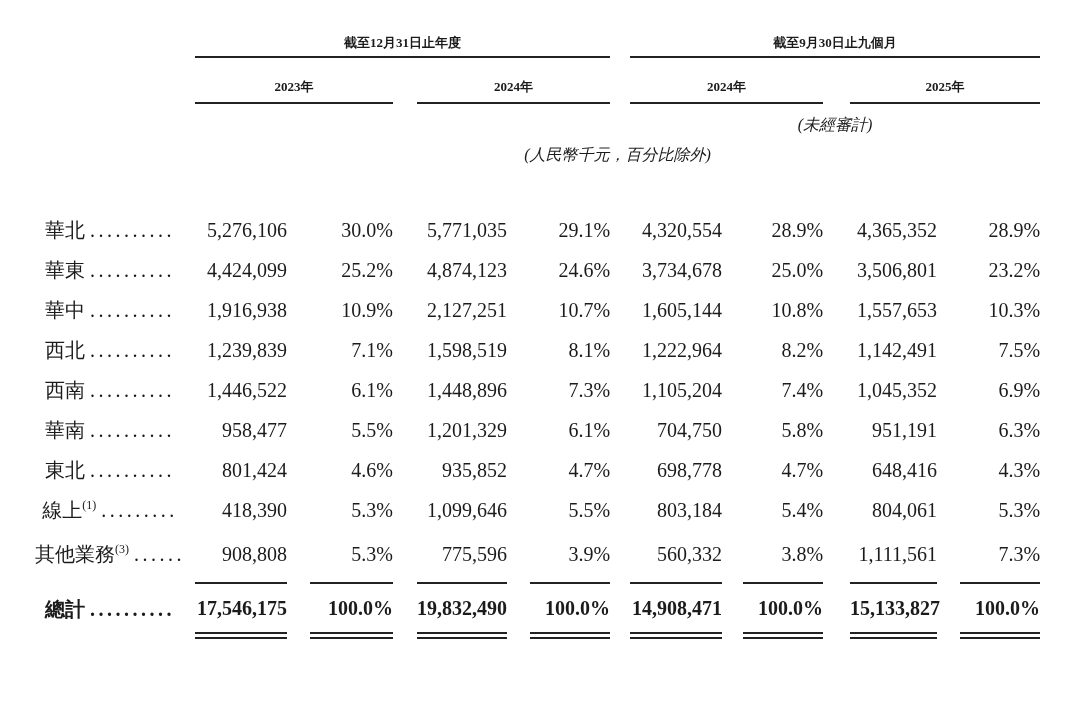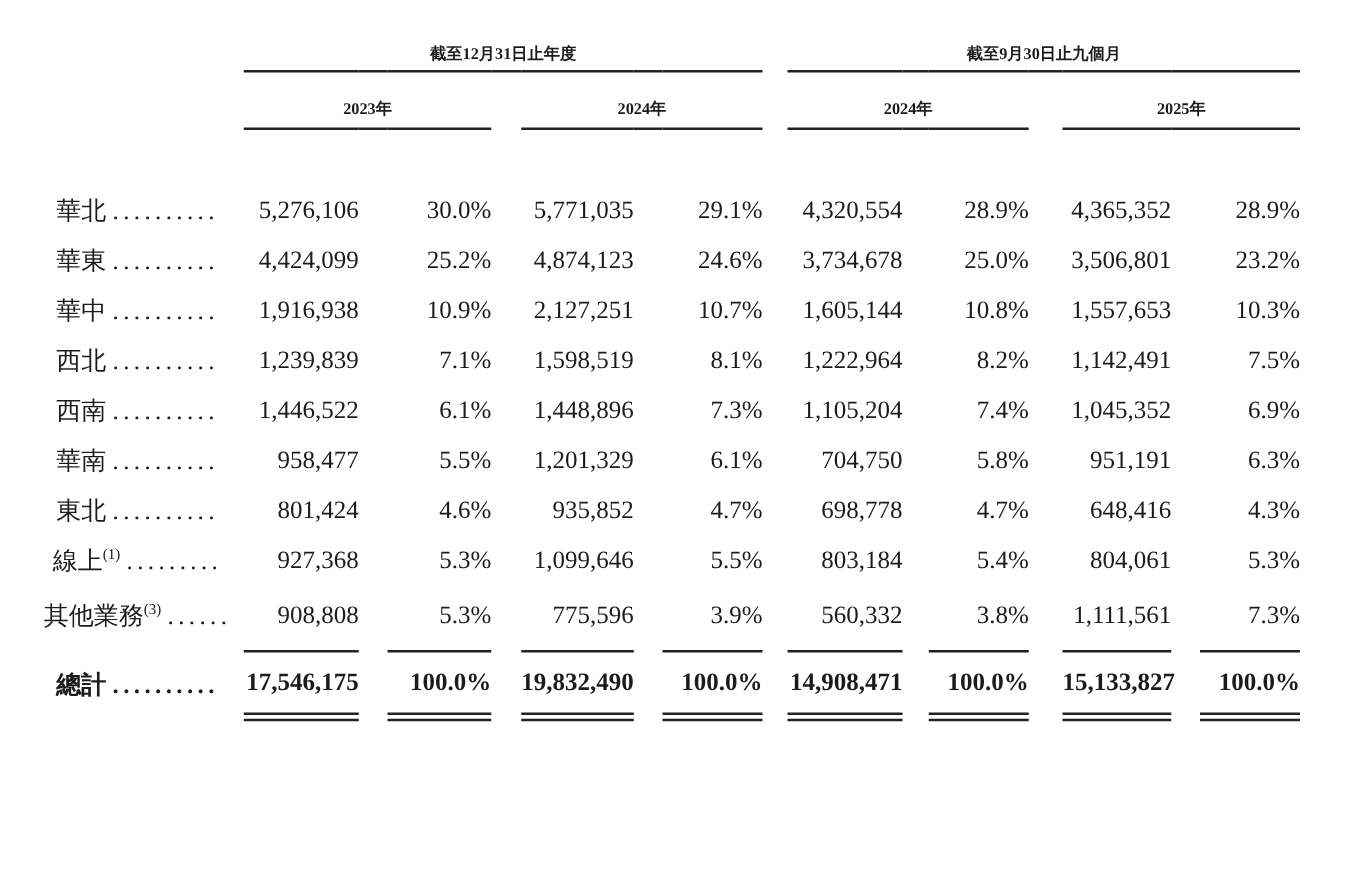--- a/index.html
+++ b/index.html
@@ -94,21 +94,29 @@
       <td></td>
       <td class="yr rule" colspan="3">2023年</td>
       <td></td>
       <td class="yr rule" colspan="3">2024年</td>
       <td></td>
       <td class="yr rule" colspan="3">2024年</td>
       <td></td>
       <td class="yr rule" colspan="3">2025年</td>
     </tr>
 
-
+    <tr class="h3">
+      <td colspan="9"></td>
+      <td class="note" colspan="7">(未經審計)</td>
+    </tr>
+
+    <tr class="h4">
+      <td></td>
+      <td class="note" colspan="15">(人民幣千元，百分比除外)</td>
+    </tr>
 
     <tr class="spacer">
       <td colspan="16"></td>
     </tr>
 
     </tbody>
       <tbody id="table-body">
         <tr class="r">
     <td class="label-cell"><span>華北</span><sup></sup><span class="dots">..........</span></td>
     <td class="num">5,276,106</td>
@@ -230,21 +238,21 @@
     <td class="num">698,778</td>
     <td class="gap"></td>
     <td class="num">4.7%</td>
     <td class="gap"></td>
     <td class="num">648,416</td>
     <td class="gap"></td>
     <td class="num">4.3%</td>
   </tr>
         <tr class="r">
     <td class="label-cell"><span>線上</span><sup>(1)</sup><span class="dots">.........</span></td>
-    <td class="num">927,368</td>
+    <td class="num">418,390</td>
     <td class="gap"></td>
     <td class="num">5.3%</td>
     <td class="gap"></td>
     <td class="num">1,099,646</td>
     <td class="gap"></td>
     <td class="num">5.5%</td>
     <td class="gap"></td>
     <td class="num">803,184</td>
     <td class="gap"></td>
     <td class="num">5.4%</td>

